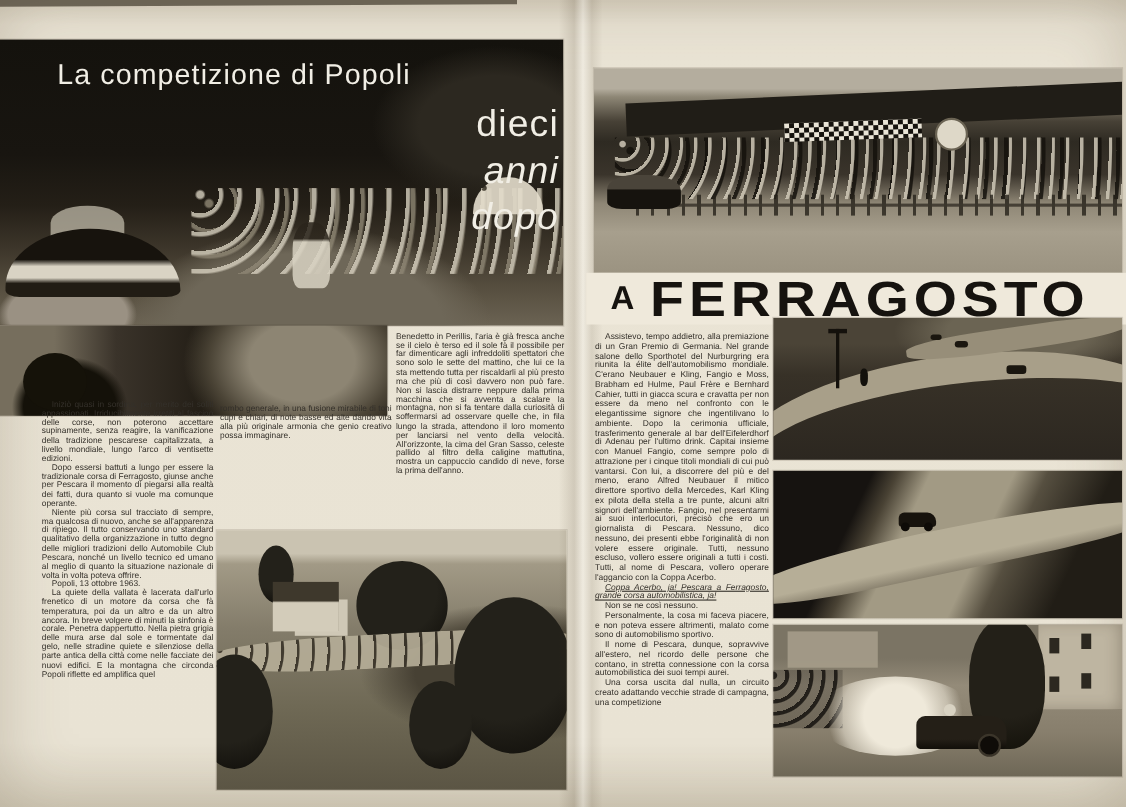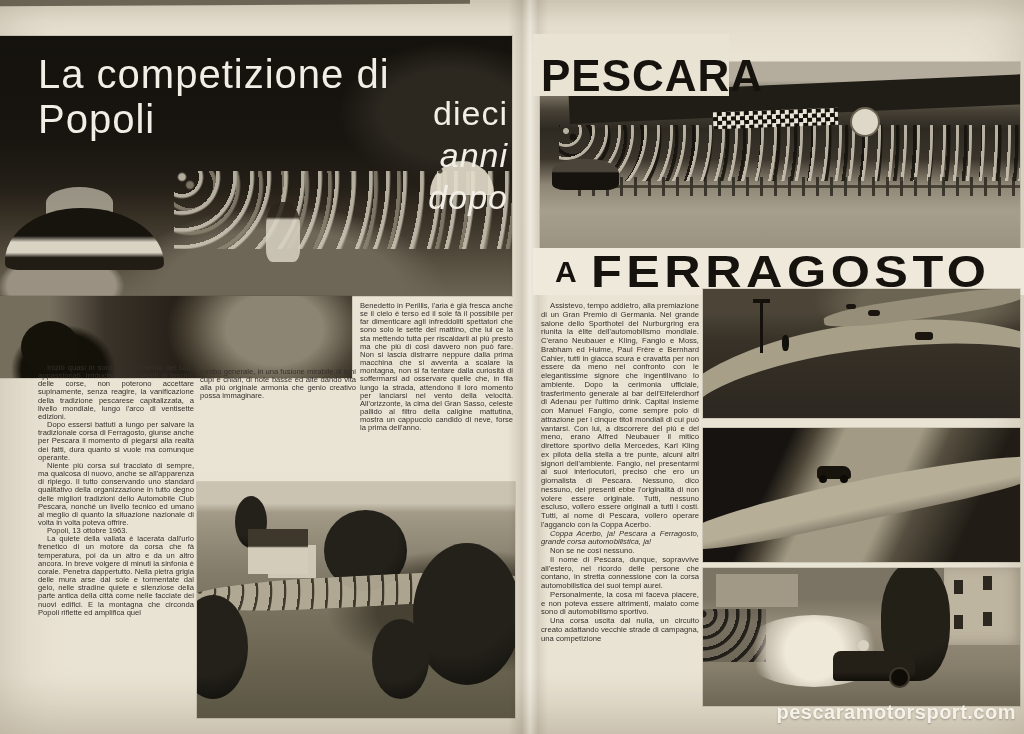--- a/index.html
+++ b/index.html
@@ -30,28 +30,28 @@
     background:linear-gradient(180deg,#17130d 0 45%,#d9d3c4 55% 72%,#211c14 80% 100%);
     border-radius:48% 52% 8% 8%/85% 90% 10% 10%;}
   .windshield{position:absolute;left:9%;top:58%;width:13%;height:12%;background:#c9c3b2;opacity:.7;border-radius:50% 50% 0 0;}
   .umbrella{position:absolute;left:84%;top:48%;width:64px;height:34px;border-radius:64px 64px 0 0;
     background:radial-gradient(circle at 10px 10px,#494336 2px,transparent 3px),#e4ddcc;opacity:.9;}
   .spectator{position:absolute;left:52%;top:64%;width:34px;height:60px;border-radius:40% 40% 20% 20%;
     background:linear-gradient(180deg,#2a241b 0 25%,#d8d2c2 30% 100%);opacity:.85;}
   .headshape{position:absolute;left:6%;top:30%;width:58px;height:52px;border-radius:50%;background:#151209;}
   
   .mag-title{position:absolute;left:0;top:36px;width:512px;height:242px;color:#f1eee5;pointer-events:none;}
-  .mag-title .l1{position:absolute;left:38px;top:16px;font-size:40px;letter-spacing:1px;}
+  .mag-title .l1{position:absolute;left:52px;top:16px;font-size:26px;letter-spacing:1px;}
   .mag-title .lr{position:absolute;right:4px;font-size:34px;letter-spacing:1px;text-align:right;}
   .l2{top:58px;}.l3{top:100px;font-style:italic;}.l4{top:142px;font-style:italic;}
   
   .col{position:absolute;font-size:7.6px;line-height:8.15px;text-align:justify;color:#34302a;}
   .col p{margin:0 0 0 0;text-indent:9px;}
   .col p.noind{text-indent:0;}
-  .col p.it{font-style:italic;}
+  .col p.it{font-style:italic;text-decoration:underline;}
   .c1{left:38px;top:364px;width:156px;}
   .c2{left:200px;top:368px;width:156px;}
   .c3{left:360px;top:302px;width:153px;}
   
   .ph-mid{left:197px;top:482px;width:318px;height:236px;
     background:
       radial-gradient(200px 90px at 85% 55%,#474134 0 45%,transparent 70%),
       linear-gradient(180deg,#cac3b1 0 9%,#a29a86 13%,#837c6a 38%,#6f English 0,#6f6955 68%,#5b5544 100%);}
   .ph-mid{background:
       radial-gradient(200px 90px at 85% 55%,#474134 0 45%,transparent 70%),
@@ -148,21 +148,21 @@
 
   <div class="mag-title">
     <div class="l1">La competizione di Popoli</div>
     <div class="lr l2">dieci</div>
     <div class="lr l3">anni</div>
     <div class="lr l4">dopo</div>
   </div>
 
   <div class="col c1">
     <p>Iniziò quasi in sordina, per merito dei soliti appassionati. Irriducibilmente irretiti al fascino delle corse, non poterono accettare supinamente, senza reagire, la vanificazione della tradizione pescarese capitalizzata, a livello mondiale, lungo l'arco di ventisette edizioni.</p>
-    <p>Dopo essersi battuti a lungo per salvare la tradizionale corsa di Ferragosto, giunse anche per Pescara il momento di piegarsi alla realtà dei fatti, dura quanto si vuole ma comunque operante.</p>
+    <p>Dopo essersi battuti a lungo per essere la tradizionale corsa di Ferragosto, giunse anche per Pescara il momento di piegarsi alla realtà dei fatti, dura quanto si vuole ma comunque operante.</p>
     <p>Niente più corsa sul tracciato di sempre, ma qualcosa di nuovo, anche se all'apparenza di ripiego. Il tutto conservando uno standard qualitativo della organizzazione in tutto degno delle migliori tradizioni dello Automobile Club Pescara, nonché un livello tecnico ed umano al meglio di quanto la situazione nazionale di volta in volta poteva offrire.</p>
     <p>Popoli, 13 ottobre 1963.</p>
     <p>La quiete della vallata è lacerata dall'urlo frenetico di un motore da corsa che fà temperatura, poi da un altro e da un altro ancora. In breve volgere di minuti la sinfonia è corale. Penetra dappertutto. Nella pietra grigia delle mura arse dal sole e tormentate dal gelo, nelle stradine quiete e silenziose della parte antica della città come nelle facciate dei nuovi edifici. E la montagna che circonda Popoli riflette ed amplifica quel</p>
   </div>
   <div class="col c2">
     <p class="noind">rombo generale, in una fusione mirabile di toni cupi e chiari, di note basse ed alte dando vita alla più originale armonia che genio creativo possa immaginare.</p>
   </div>
   <div class="col c3">
     <p class="noind">Benedetto in Perillis, l'aria è già fresca anche se il cielo è terso ed il sole fà il possibile per far dimenticare agli infreddoliti spettatori che sono solo le sette del mattino, che lui ce la sta mettendo tutta per riscaldarli al più presto ma che più di così davvero non può fare. Non si lascia distrarre neppure dalla prima macchina che si avventa a scalare la montagna, non si fa tentare dalla curiosità di soffermarsi ad osservare quelle che, in fila lungo la strada, attendono il loro momento per lanciarsi nel vento della velocità. All'orizzonte, la cima del Gran Sasso, celeste pallido al filtro della caligine mattutina, mostra un cappuccio candido di neve, forse la prima dell'anno.</p>
   </div>
@@ -180,34 +180,31 @@
   <div class="gutter"></div>
 
   <div class="photo ph-a">
     <div class="roof"></div>
     <div class="stand-crowd"></div>
     <div class="checker"></div>
     <div class="sign-circle"></div>
     <div class="barrier"></div>
     <div class="car-a"></div>
   </div>
-  <div class="kicker-box">
-    <div class="kicker">PESCARA</div>
-  </div>
   <div class="fer-band">
     <span class="fer-a">A</span>
     <span class="fer-main">FERRAGOSTO</span>
   </div>
 
   <div class="col cr">
     <p>Assistevo, tempo addietro, alla premiazione di un Gran Premio di Germania. Nel grande salone dello Sporthotel del Nurburgring era riunita la élite dell'automobilismo mondiale. C'erano Neubauer e Kling, Fangio e Moss, Brabham ed Hulme, Paul Frère e Bernhard Cahier, tutti in giacca scura e cravatta per non essere da meno nel confronto con le elegantissime signore che ingentilivano lo ambiente. Dopo la cerimonia ufficiale, trasferimento generale al bar dell'Eifelerdhorf di Adenau per l'ultimo drink. Capitai insieme con Manuel Fangio, come sempre polo di attrazione per i cinque titoli mondiali di cui può vantarsi. Con lui, a discorrere del più e del meno, erano Alfred Neubauer il mitico direttore sportivo della Mercedes, Karl Kling ex pilota della stella a tre punte, alcuni altri signori dell'ambiente. Fangio, nel presentarmi ai suoi interlocutori, precisò che ero un giornalista di Pescara. Nessuno, dico nessuno, dei presenti ebbe l'originalità di non volere essere originale. Tutti, nessuno escluso, vollero essere originali a tutti i costi. Tutti, al nome di Pescara, vollero operare l'aggancio con la Coppa Acerbo.</p>
     <p class="it">Coppa Acerbo, ja! Pescara a Ferragosto, grande corsa automobilistica, ja!</p>
     <p>Non se ne così nessuno.</p>
+    <p>Personalmente, la cosa mi faceva piacere, e non poteva essere altrimenti, malato come sono di automobilismo sportivo.</p>
     <p>Il nome di Pescara, dunque, sopravvive all'estero, nel ricordo delle persone che contano, in stretta connessione con la corsa automobilistica dei suoi tempi aurei.</p>
-    <p>Personalmente, la cosa mi faceva piacere, e non poteva essere altrimenti, malato come sono di automobilismo sportivo.</p>
     <p>Una corsa uscita dal nulla, un circuito creato adattando vecchie strade di campagna, una competizione</p>
   </div>
 
   <div class="photo ph-b">
     <div class="hairpin"></div>
     <div class="road-up"></div>
     <div class="pole"></div>
     <div class="figure"></div>
     <div class="dotcar dc1"></div>
     <div class="dotcar dc2"></div>
@@ -224,14 +221,13 @@
       <i class="w2"></i>
       <i class="w3"></i>
       <i class="w4"></i>
     </div>
     <div class="crowd-d"></div>
     <div class="trees-d"></div>
     <div class="dust"></div>
     <div class="car-d"></div>
   </div>
 
-  <div class="watermark">pescaramotorsport.com</div>
 </div>
 
 </body></html>

